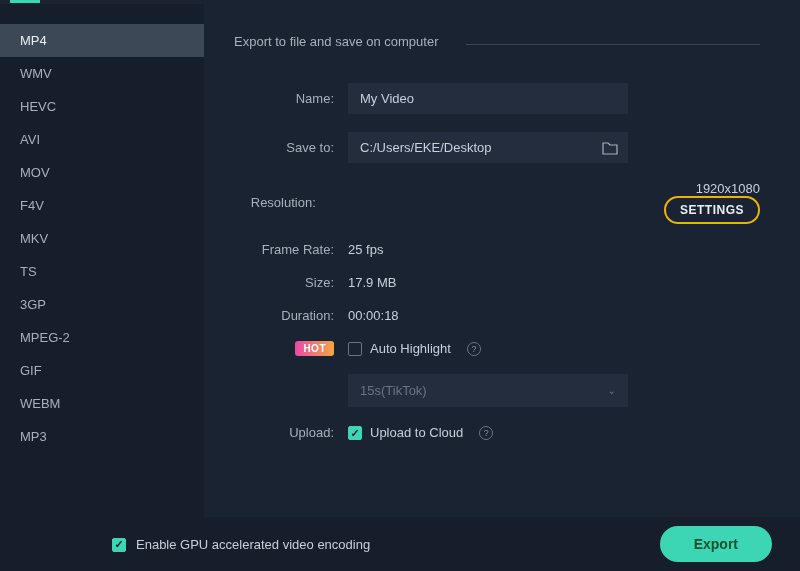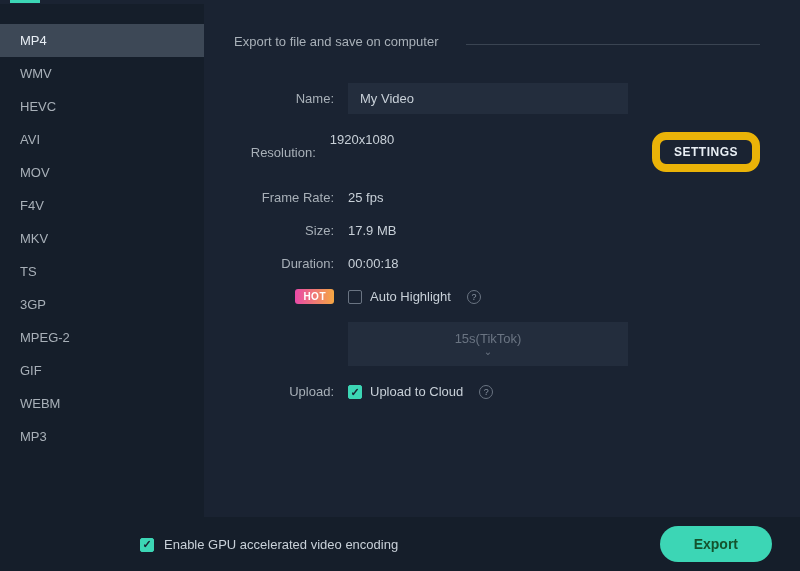--- a/index.html
+++ b/index.html
@@ -104,35 +104,36 @@
   width: 16px;
   height: 14px;
   margin-right: 10px;
   cursor: pointer;
 }
 .value-text {
   color: #c8d0d8;
   font-size: 13px;
 }
 .settings-btn {
-  border: 8px solid #eab308;
+  border: 2px solid #eab308;
   background: transparent;
   color: #e8eef4;
   font-weight: bold;
   padding: 5px 14px;
   border-radius: 14px;
   font-size: 12px;
   cursor: pointer;
   margin-left: auto;
   letter-spacing: 0.5px;
 }
 .resolution-row {
   display: flex;
-  align-items: flex-start;
+  align-items: flex-end;
   width: 100%;
+  flex-direction: column;
 }
 .hot-badge {
   background: linear-gradient(90deg, #e94aa8, #f5a742);
   color: #fff;
   font-size: 10px;
   font-weight: bold;
   padding: 2px 8px;
   border-radius: 3px;
   margin-left: auto;
   letter-spacing: 0.5px;
@@ -179,21 +180,20 @@
 .select-box {
   background: #232d3d;
   color: #6a7482;
   padding: 9px 12px;
   width: 280px;
   font-size: 13px;
   display: flex;
   align-items: center;
   justify-content: space-between;
   cursor: pointer;
-  flex-direction: column;
 }
 .chevron-down {
   color: #6a7482;
   font-size: 10px;
 }
 .indent-row {
   margin-left: 114px;
   margin-bottom: 18px;
 }
 .footer {
@@ -204,21 +204,21 @@
   height: 54px;
   background: #151e2a;
   display: flex;
   align-items: center;
   padding: 0 28px;
 }
 .footer-check {
   display: flex;
   align-items: flex-end;
   gap: 10px;
-  margin-left: 112px;
+  margin-left: 84px;
 }
 .export-btn {
   background: #3cd6b5;
   color: #14532d;
   border: none;
   font-weight: 600;
   padding: 10px 34px;
   border-radius: 20px;
   font-size: 14px;
   cursor: pointer;
@@ -252,20 +252,29 @@
     <div class="title-line">
       <div class="section-title">Export to file and save on computer</div>
       <div class="hr"></div>
     </div>
 
     <div class="form-row">
       <div class="form-label">Name:</div>
       <input class="text-input" value="My Video" style="">
     </div>
 
+    <div class="form-row">
+      <div class="form-label">Save to:</div>
+      <div class="path-input-wrap">
+        <input class="path-input" value="C:/Users/EKE/Desktop" style="">
+        <svg class="folder-icon" viewBox="0 0 16 14">
+            <path d="M1 2h5l2 2h7v9H1z" fill="none" stroke="#a8b0b8" stroke-width="1.2"></path>
+          </svg>
+      </div>
+    </div>
 
     <div class="form-row">
       <div class="form-label">Resolution:</div>
       <div class="resolution-row">
         <span class="value-text">1920x1080</span>
         <button class="settings-btn">SETTINGS</button>
       </div>
     </div>
 
     <div class="form-row">

